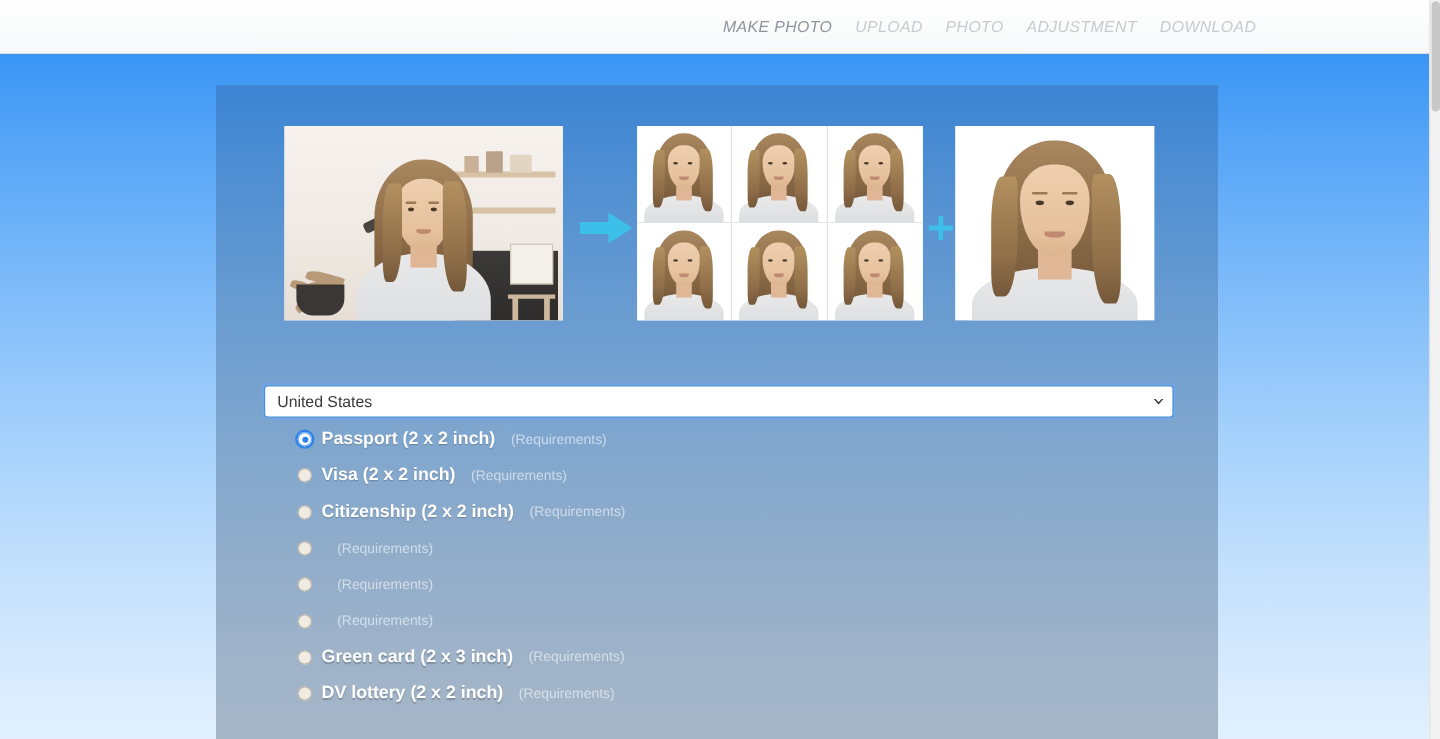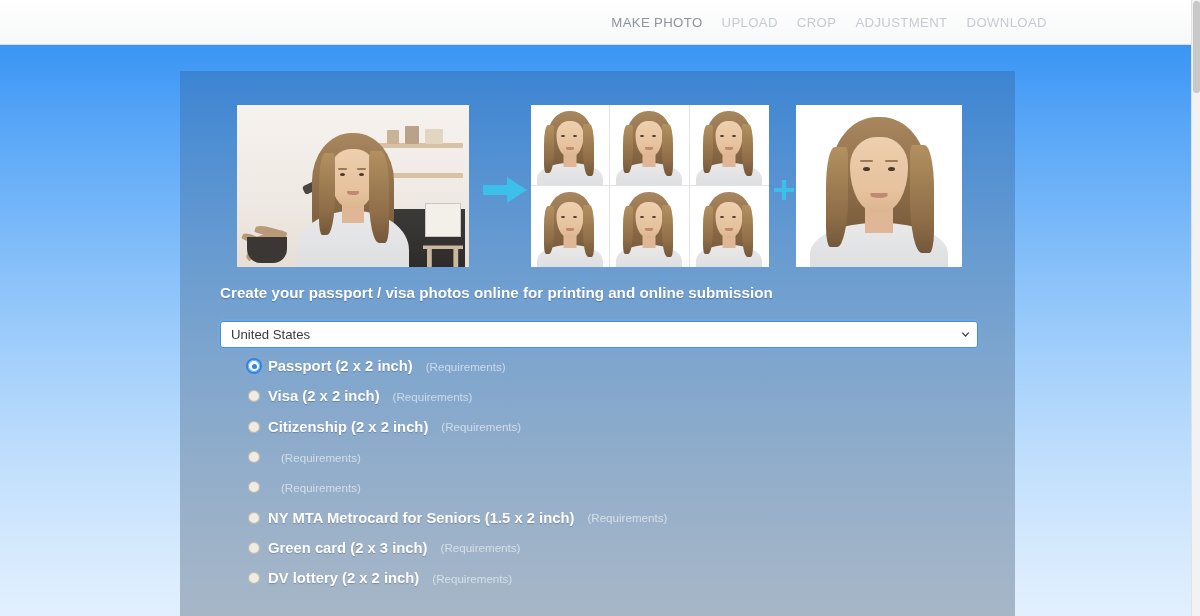--- a/index.html
+++ b/index.html
@@ -41,20 +41,21 @@
   .logo .seg-blue { color: #3b92f5; }
 
   .nav {
     position: absolute;
     right: 153px;
     top: 15px;
     display: flex;
     align-items: center;
     gap: 19px;
     white-space: nowrap;
+    font-style: italic;
   }
   .nav-item {
     font-size: 13.2px;
     letter-spacing: 0.35px;
     color: #c6cbd2;
     cursor: pointer;
   }
   .nav-item.active { color: #8d949d; }
 
   
@@ -389,21 +390,21 @@
     border-radius: 4px;
   }
 </style>
 </head>
 <body>
 
 <div class="header">
   <div class="nav">
     <span class="nav-item active">MAKE PHOTO</span>
     <span class="nav-item">UPLOAD</span>
-    <span class="nav-item">CROP</span>
+    <span class="nav-item">PHOTO</span>
     <span class="nav-item">ADJUSTMENT</span>
     <span class="nav-item">DOWNLOAD</span>
   </div>
 </div>
 
 <div class="page-bg"></div>
 
 <div class="card">
 
   <div class="photo-row">
@@ -553,21 +554,20 @@
         <div class="p-hair-r" style="left:114px;top:40px;width:24px;height:108px;border-radius:10% 40% 20% 50%;"></div>
         <div class="p-eye" style="left:67px;top:62px;width:7px;height:4px;"></div>
         <div class="p-eye" style="left:92px;top:62px;width:7px;height:4px;"></div>
         <div class="p-brow" style="left:64px;top:55px;width:13px;height:2px;"></div>
         <div class="p-brow" style="left:89px;top:55px;width:13px;height:2px;"></div>
         <div class="p-mouth" style="top:88px;width:17px;height:5px;"></div>
       </div>
     </div>
   </div>
 
-  <div class="heading">Create your passport / visa photos online for printing and online submission</div>
 
   <div class="select-wrap">
     <span class="select-value">United States</span>
     <span class="select-chevron">
       <svg width="13" height="13" viewBox="0 0 13 13" aria-hidden="true">
         <path d="M2.5 4.5 L6.5 9 L10.5 4.5 L9 4.5 L6.5 7.2 L4 4.5 Z" fill="#3b3227"></path>
       </svg>
     </span>
   </div>
 
@@ -596,21 +596,20 @@
       <span class="radio-req">(Requirements)</span>
     </div>
 
     <div class="radio-row">
       <span class="radio-dot"></span>
       <span class="radio-req">(Requirements)</span>
     </div>
 
     <div class="radio-row">
       <span class="radio-dot"></span>
-      <span class="radio-label">NY MTA Metrocard for Seniors (1.5 x 2 inch)</span>
       <span class="radio-req">(Requirements)</span>
     </div>
 
     <div class="radio-row">
       <span class="radio-dot"></span>
       <span class="radio-label">Green card (2 x 3 inch)</span>
       <span class="radio-req">(Requirements)</span>
     </div>
 
     <div class="radio-row">

